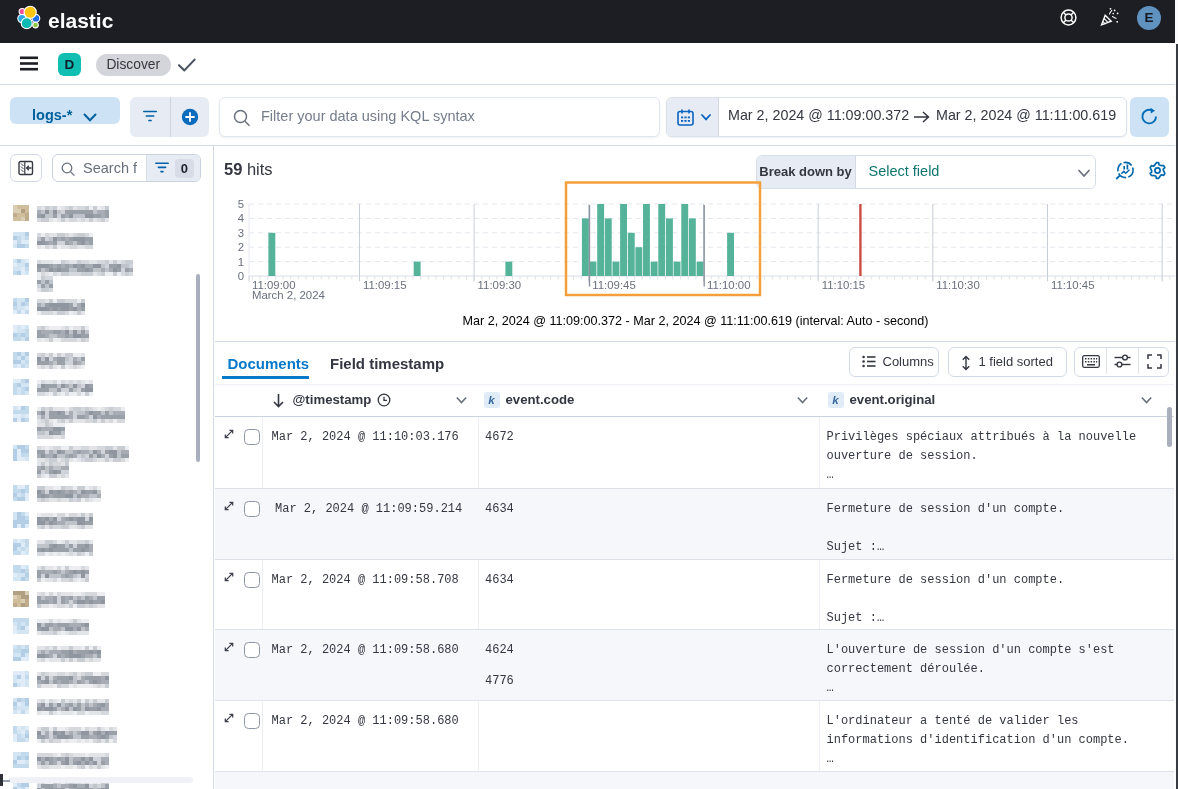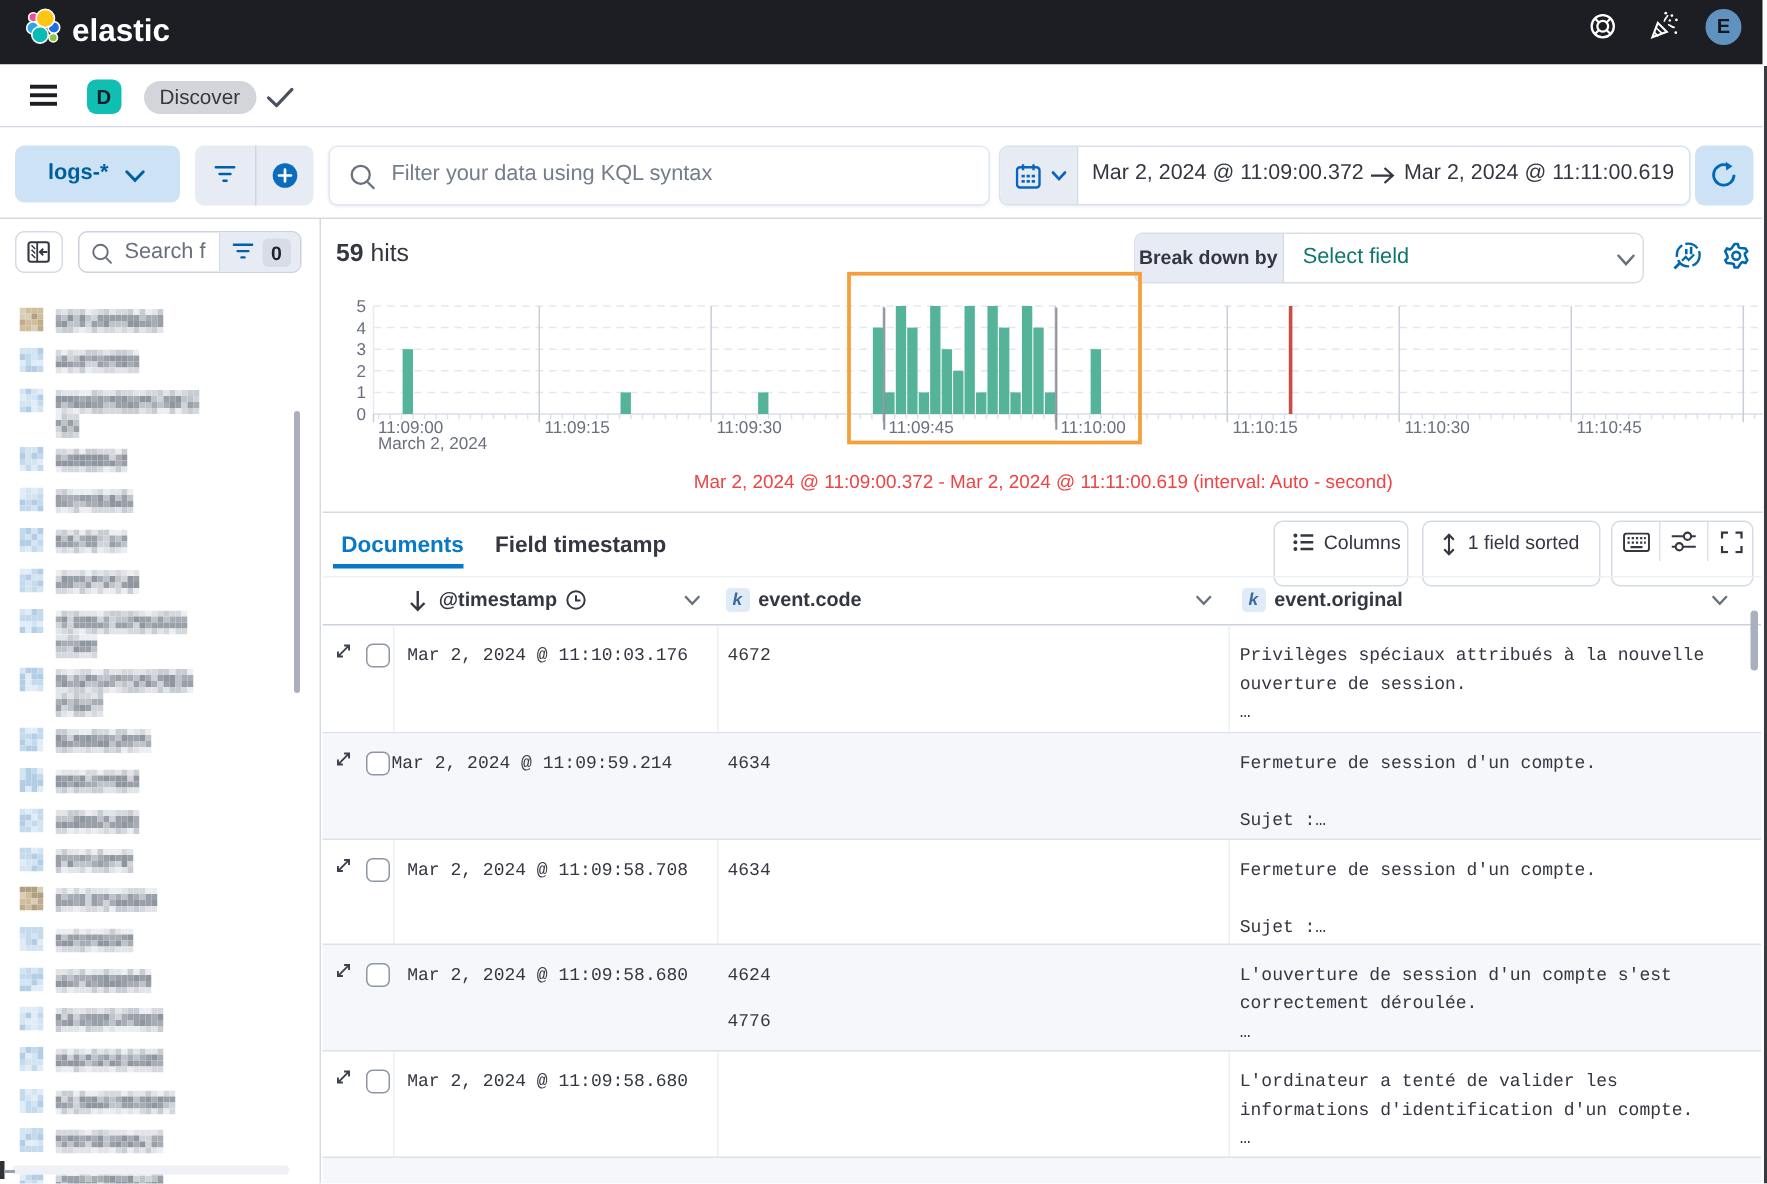--- a/index.html
+++ b/index.html
@@ -20,21 +20,21 @@
 #nav2{position:absolute;left:0;top:43px;width:1178px;height:42px;background:#fff;
  border-bottom:1px solid #d3dae6;box-shadow:0 2px 3px rgba(120,130,150,.12)}
 #dchip{position:absolute;left:57.5px;top:52.5px;width:23.5px;height:23.5px;border-radius:6px;
  background:#11bfb2;color:#0d1b2b;font-weight:700;font-size:13.5px;text-align:center;line-height:23.5px}
 #discchip{position:absolute;left:96px;top:53.5px;width:74.5px;height:22.5px;border-radius:12px;text-align:center;
  background:#d3d5da;color:#33373f;font-size:13.8px;font-weight:500;line-height:22.5px}
 
 
 #toolbar{position:absolute;left:0;top:85px;width:1178px;height:61px;background:#fff;
  border-bottom:1px solid #d3dae6}
-#dvbtn{position:absolute;left:10px;top:97px;width:110px;height:38px;background:#cde3f5;border-radius:6px}
+#dvbtn{position:absolute;left:10px;top:97px;width:110px;height:27px;background:#cde3f5;border-radius:6px}
 #dvbtn span{position:absolute;left:22px;top:10px;color:#00609d;font-size:14.5px;font-weight:700}
 #fgrp{position:absolute;left:130px;top:97px;width:79px;height:39.5px;background:#e7ebf3;border-radius:6px}
 #fgrp .div{position:absolute;left:39.5px;top:0;width:1px;height:39.5px;background:#cfd5e0}
 #kql{position:absolute;left:219px;top:97px;width:441px;height:39.5px;background:#fff;
  border:1px solid #e2e7ef;border-radius:6px;box-shadow:0 1px 2px rgba(150,160,180,.18)}
 #kql .ph{position:absolute;left:41px;top:9.5px;font-size:14.5px;color:#757d8c}
 #dategrp{position:absolute;left:666px;top:97px;width:461px;height:39.5px;background:#fff;
  border:1px solid #dbe1ea;border-radius:6px;box-shadow:0 1px 2px rgba(150,160,180,.15)}
 #dategrp .cal{position:absolute;left:0;top:0;width:52px;height:37.5px;background:#e7ebf3;
  border-right:1px solid #d3dae6;border-radius:5px 0 0 5px}
@@ -57,26 +57,26 @@
 #hdash{position:absolute;left:2.5px;top:633.5px;width:7px;height:2.5px;background:#9aa1ae}
 
 
 #hits59{position:absolute;left:224px;top:160px;font-size:16.5px;color:#343741}
 #bdgrp{position:absolute;left:755.5px;top:154.5px;width:340px;height:34px;background:#fff;
  border:1px solid #d8dee8;border-radius:6px}
 #bdgrp .pre{position:absolute;left:0;top:0;width:99px;height:32px;background:#e7ebf3;
  border-right:1px solid #d3dae6;border-radius:5px 0 0 5px;color:#343741;font-size:13px;font-weight:700;
  text-align:center;line-height:32px}
 #bdgrp .ph{position:absolute;left:112px;top:7px;font-size:14.5px;color:#0f766e}
-#caption{position:absolute;left:215px;top:314px;width:961px;text-align:center;font-size:12.6px;color:#ef4444}
+#caption{position:absolute;left:215px;top:314px;width:961px;text-align:center;font-size:12.6px;color:#000000}
 .hr{position:absolute;background:#d3dae6;height:1px}
 #tabdoc{position:absolute;left:227.5px;top:355px;font-size:15px;font-weight:700;color:#0779c9}
 #tabfs{position:absolute;left:330px;top:355px;font-size:15px;font-weight:700;color:#343741}
 #tabline{position:absolute;left:222px;top:376px;width:87px;height:2.8px;background:#0779c9}
-.btn{position:absolute;top:347px;height:44px;border:1px solid #d3dae6;border-radius:6px;background:#fff}
+.btn{position:absolute;top:347px;height:30px;border:1px solid #d3dae6;border-radius:6px;background:#fff}
 .btn span{font-size:13px;color:#343741}
 
 
 .hbold{position:absolute;top:392px;font-size:13.2px;font-weight:700;color:#343741}
 .kbadge{position:absolute;top:391.5px;width:16px;height:16px;background:#dfecf8;border-radius:3px;
  color:#39699f;font-size:11.5px;font-weight:700;text-align:center;line-height:16px;font-style:italic}
 .row{position:absolute;left:215px;width:959px;border-bottom:1px solid #dde2ea}
 .vsep{position:absolute;width:1px;background:#eceff4}
 .cb{position:absolute;left:244px;width:15.5px;height:15.5px;border:1.3px solid #8e95a5;border-radius:4.5px;background:#fff}
 .mono{position:absolute;font-family:"Liberation Mono",monospace;font-size:12px;line-height:19px;color:#343741;white-space:pre-wrap}
@@ -2427,21 +2427,21 @@
     </svg>
 <div class="cb" style="top:429.0px"></div>
 <div class="mono" style="left:271.5px;top:428.0px">Mar 2, 2024 @ 11:10:03.176</div>
 <div class="mono" style="left:485px;top:428.0px">4672</div>
 <div class="mono" style="left:826.5px;top:428.0px;width:345px">Privilèges spéciaux attribués à la nouvelle<br>ouverture de session.<br>…</div>
 <div class="row" style="top:488.5px;height:71.0px;background:#f5f7fb;"></div>
 <svg class="abs" style="left:223px;top:499.5px" width="12" height="12" viewBox="0 0 12 12">
 <path d="M2.6 9.4 L9.4 2.6 M6.4 2.3 H9.7 V5.6 M2.3 6.4 V9.7 H5.6" stroke="#3c414c" stroke-width="1.25" fill="none"></path>
     </svg>
 <div class="cb" style="top:501.0px"></div>
-<div class="mono" style="left:261px;top:500.0px">Mar 2, 2024 @ 11:09:59.214</div>
+<div class="mono" style="left:275px;top:500.0px">Mar 2, 2024 @ 11:09:59.214</div>
 <div class="mono" style="left:485px;top:500.0px">4634</div>
 <div class="mono" style="left:826.5px;top:500.0px;width:345px">Fermeture de session d'un compte.<br>&nbsp;<br>Sujet :…</div>
 <div class="row" style="top:559.5px;height:70.0px;"></div>
 <svg class="abs" style="left:223px;top:570.5px" width="12" height="12" viewBox="0 0 12 12">
 <path d="M2.6 9.4 L9.4 2.6 M6.4 2.3 H9.7 V5.6 M2.3 6.4 V9.7 H5.6" stroke="#3c414c" stroke-width="1.25" fill="none"></path>
     </svg>
 <div class="cb" style="top:572.0px"></div>
 <div class="mono" style="left:271.5px;top:571.0px">Mar 2, 2024 @ 11:09:58.708</div>
 <div class="mono" style="left:485px;top:571.0px">4634</div>
 <div class="mono" style="left:826.5px;top:571.0px;width:345px">Fermeture de session d'un compte.<br>&nbsp;<br>Sujet :…</div>

